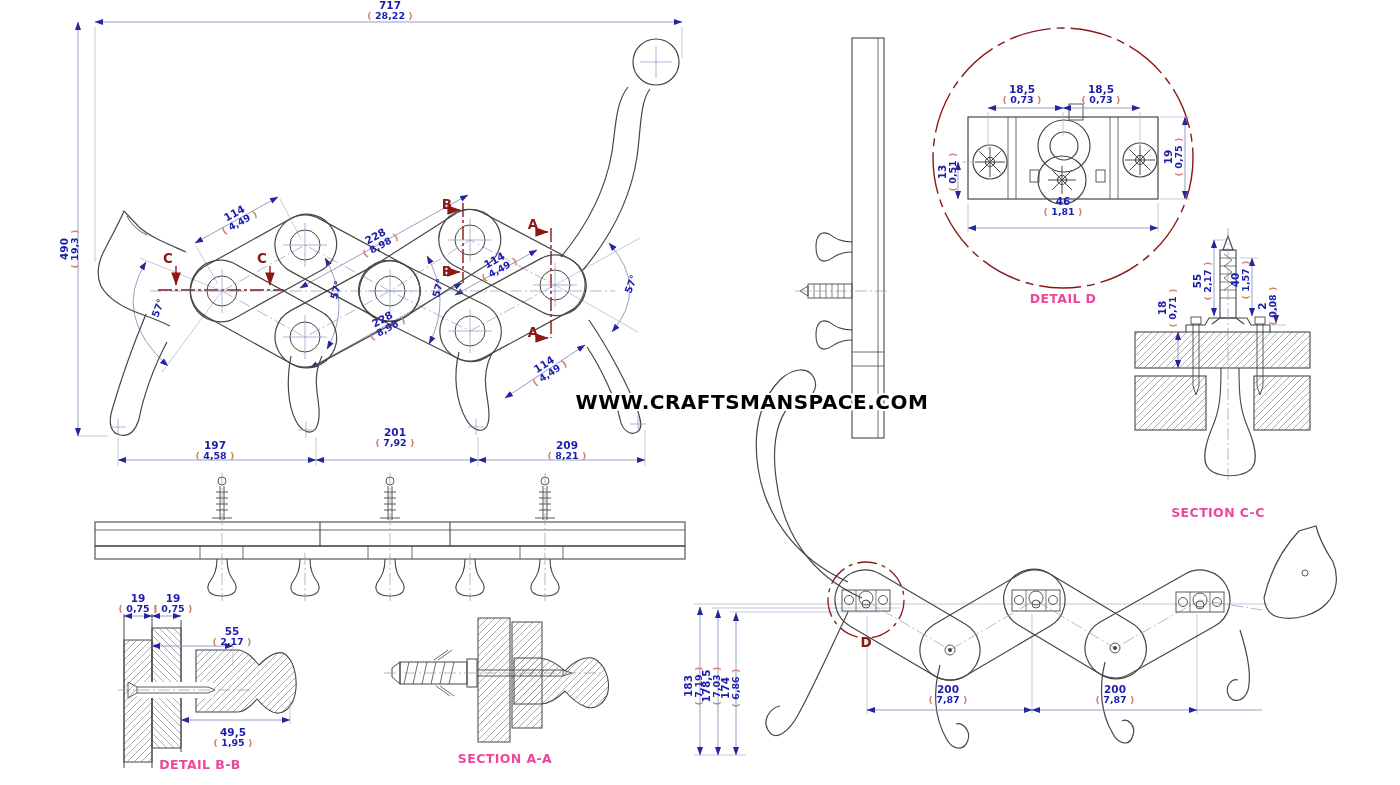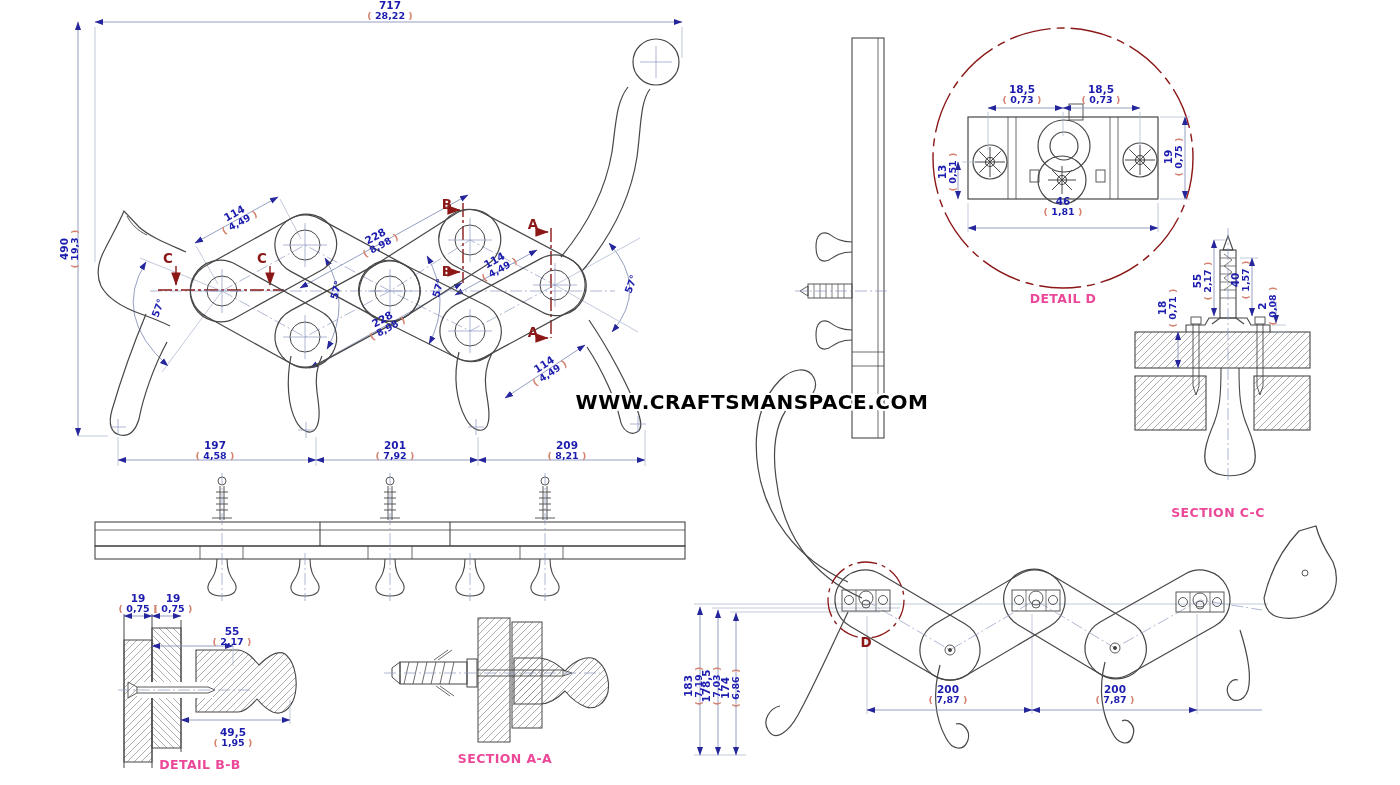--- a/index.html
+++ b/index.html
@@ -460,21 +460,21 @@
   <div class="lbl" style="left:378px;top:241px;transform:translate(-50%,-50%) rotate(-29deg);">
     <span class="mm">228</span><span class="in">8,98</span></div>
   <div class="lbl" style="left:385px;top:324px;transform:translate(-50%,-50%) rotate(-29deg);">
     <span class="mm">228</span><span class="in">8,98</span></div>
   <div class="lbl" style="left:497px;top:265px;transform:translate(-50%,-50%) rotate(-29deg);">
     <span class="mm">114</span><span class="in">4,49</span></div>
   <div class="lbl" style="left:547px;top:369px;transform:translate(-50%,-50%) rotate(-33deg);">
     <span class="mm">114</span><span class="in">4,49</span></div>
   <div class="lbl" style="left:215px;top:451px;">
     <span class="mm">197</span><span class="in">4,58</span></div>
-  <div class="lbl" style="left:395px;top:451px;">
+  <div class="lbl" style="left:395px;top:438px;">
     <span class="mm">201</span><span class="in">7,92</span></div>
   <div class="lbl" style="left:567px;top:451px;">
     <span class="mm">209</span><span class="in">8,21</span></div>
 
   <div class="lbl-angle" style="left:158px;top:308px;transform:translate(-50%,-50%) rotate(-70deg);"><span>57°</span></div>
   <div class="lbl-angle" style="left:336px;top:290px;transform:translate(-50%,-50%) rotate(-75deg);"><span>57°</span></div>
   <div class="lbl-angle" style="left:438px;top:288px;transform:translate(-50%,-50%) rotate(-75deg);"><span>57°</span></div>
   <div class="lbl-angle" style="left:631px;top:284px;transform:translate(-50%,-50%) rotate(-70deg);"><span>57°</span></div>
 
   <div class="lbl-letter" style="left:168px;top:258px;"><span>C</span></div>

